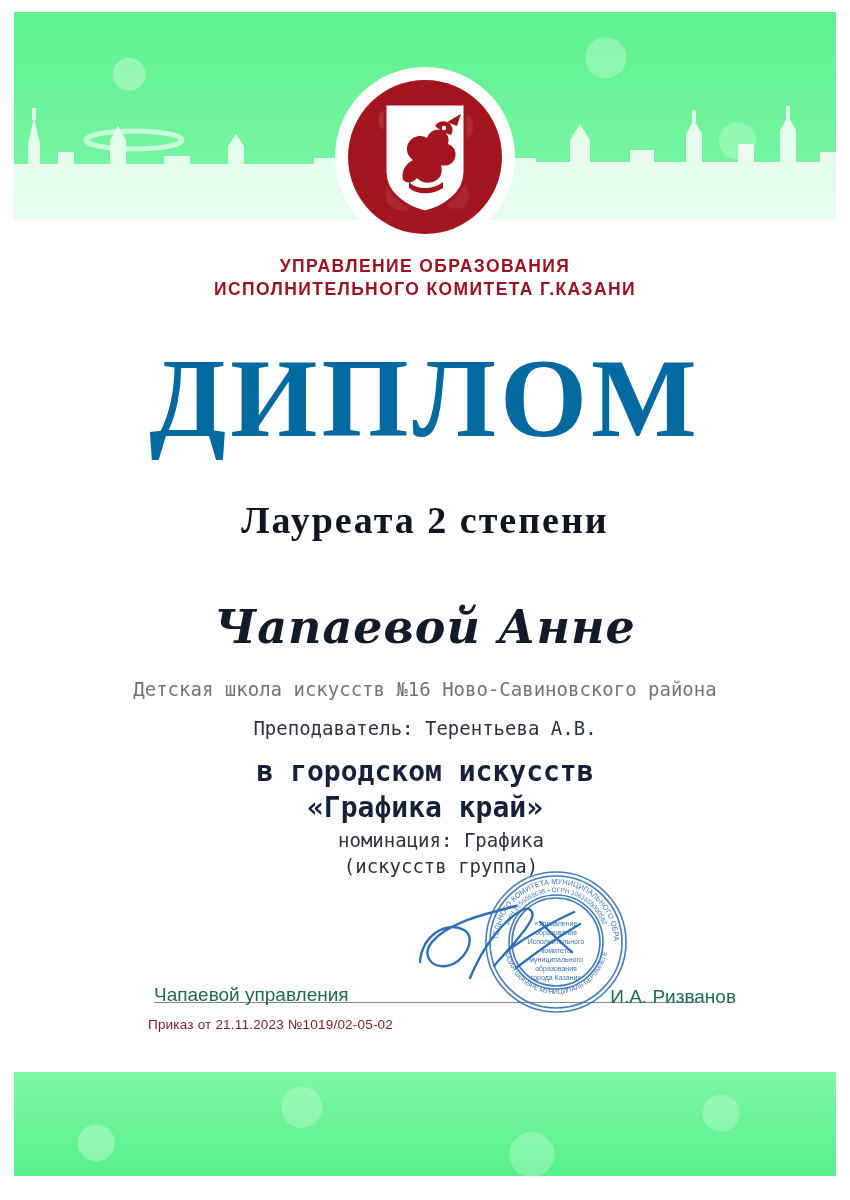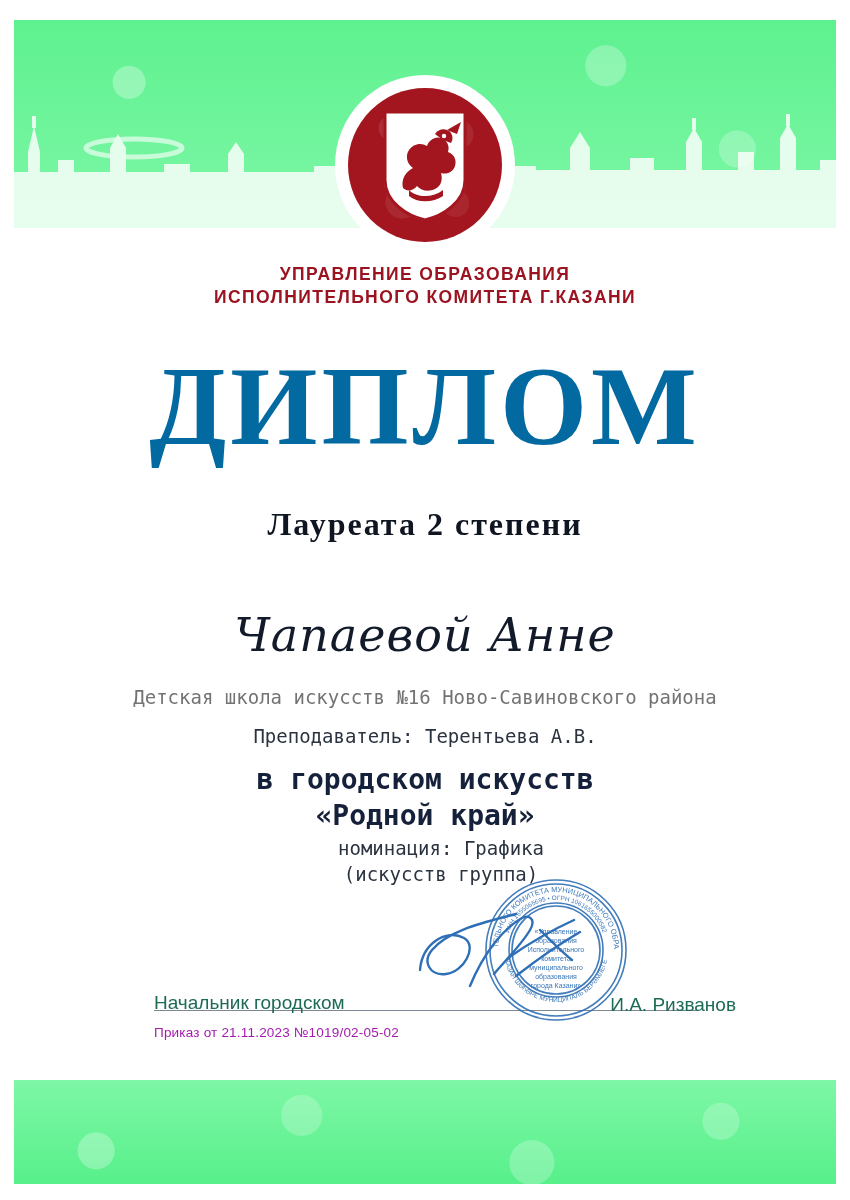--- a/index.html
+++ b/index.html
@@ -14,21 +14,21 @@
     overflow: hidden;
   }
 
   
   .page {
     position: relative;
     width: 728px;
     height: 1200px;
     background: #ffffff;
     box-sizing: border-box;
-    padding: 20px 14px 10px 14px;
+    padding: 12px 14px 10px 14px;
   }
   .sheet {
     position: relative;
     width: 822px;
     height: 1178px;
     background: #ffffff;
     overflow: hidden;
   }
 
   
@@ -144,21 +144,21 @@
 
   .degree {
     position: absolute;
     left: 0;
     top: 486px;
     width: 822px;
     text-align: center;
     color: #0f1622;
     font-family: "Liberation Serif", serif;
     font-weight: bold;
-    font-size: 32px;
+    font-size: 38px;
     letter-spacing: 2px;
   }
 
   .awarded-to {
     position: absolute;
     left: 0;
     top: 550px;
     width: 822px;
     text-align: center;
     color: #2a3340;
@@ -169,21 +169,21 @@
 
   .recipient {
     position: absolute;
     left: 0;
     top: 588px;
     width: 822px;
     text-align: center;
     color: #131b2b;
     font-family: "DejaVu Serif", serif;
     font-style: italic;
-    font-weight: normal;
+    font-weight: bold;
     font-size: 46px;
     letter-spacing: 1px;
   }
 
   .school {
     position: absolute;
     left: 0;
     top: 666px;
     width: 822px;
     text-align: center;
@@ -268,23 +268,23 @@
     position: absolute;
     right: 100px;
     top: 974px;
     color: #1d6b55;
     font-family: "Liberation Sans", sans-serif;
     font-size: 19px;
     z-index: 3;
   }
   .order {
     position: absolute;
-    left: 140px;
+    left: 134px;
     top: 1005px;
-    color: #a21caf;
+    color: #7f1d1d;
     font-family: "Liberation Sans", sans-serif;
     font-size: 13.5px;
     letter-spacing: .2px;
     z-index: 3;
   }
 </style>
 </head>
 <body>
 
 <div class="page">
@@ -337,21 +337,21 @@
 
     <div class="diploma-title">ДИПЛОМ</div>
 
     <div class="degree">Лауреата 2 степени</div>
     <div class="recipient">Чапаевой Анне</div>
     <div class="school">Детская школа искусств №16 Ново-Савиновского района</div>
     <div class="teacher">Преподаватель: Терентьева А.В.</div>
 
     <div class="contest">
       <div>в городском искусств</div>
-      <div>«Родной край»</div>
+      <div>«Графика край»</div>
     </div>
 
     <div class="nomination">
       <div>номинация: Графика</div>
       <div>(искусств группа)</div>
     </div>
 
     <svg class="stamp" viewBox="0 0 148 148">
       <defs>
         <path id="arcTop" d="M 16,74 A 58,58 0 0 1 132,74"></path>
@@ -391,21 +391,21 @@
         <path d="M8,70 C10,44 34,28 52,38 C66,46 52,72 34,74 C18,76 10,62 20,50
                  C36,30 74,22 104,14"></path>
         <path d="M58,86 C72,52 92,28 110,18 C118,14 124,20 118,30 C110,44 92,62 82,74"></path>
         <path d="M96,58 C116,44 140,30 162,20"></path>
         <path d="M104,76 C122,62 144,46 168,32"></path>
         <path d="M128,30 C140,42 150,52 160,60"></path>
       </g>
     </svg>
 
     <div class="sig-line"></div>
-    <div class="sig-title">Начальник городском</div>
+    <div class="sig-title">Чапаевой управления</div>
     <div class="sig-name">И.А. Ризванов</div>
     <div class="order">Приказ от 21.11.2023  №1019/02-05-02</div>
 
     <div class="band-bottom"></div>
     <div class="band-bottom-strip"></div>
 
   </div>
 </div>
 
 </body></html>

